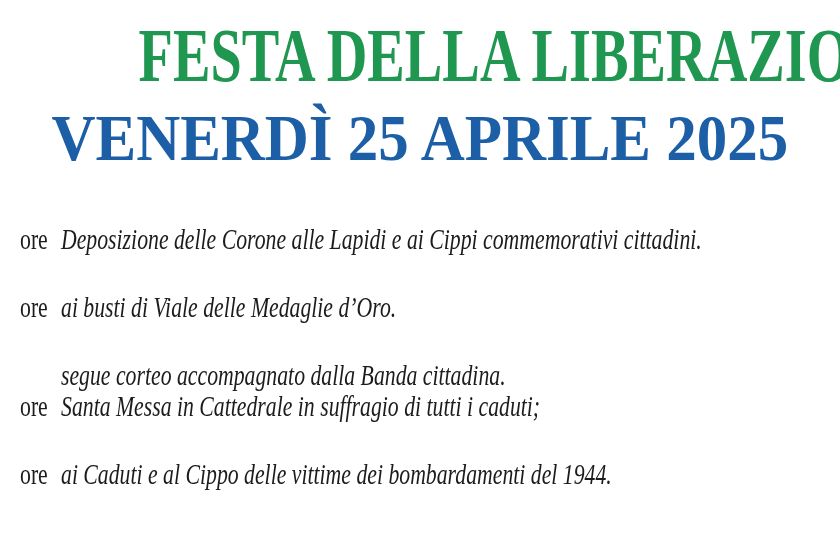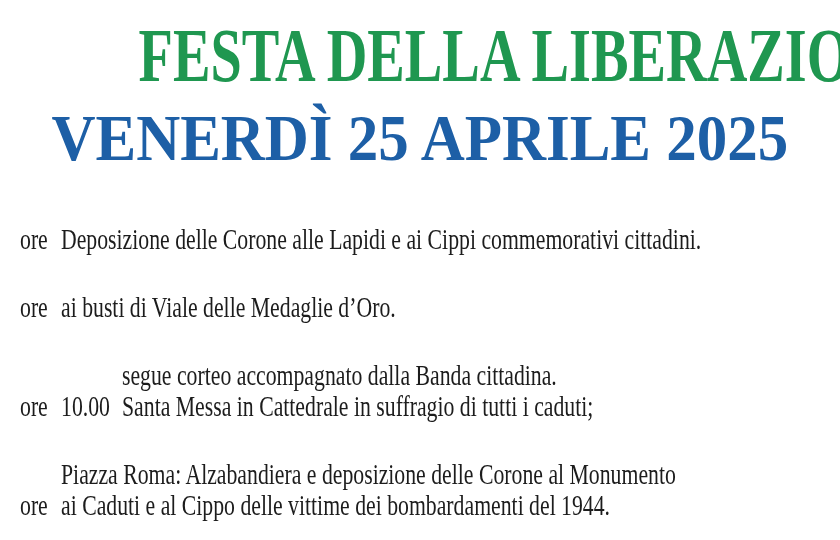--- a/index.html
+++ b/index.html
@@ -52,21 +52,21 @@
   .event:last-child { margin-bottom: 0; }
   .ore-col  { flex: 0 0 41px; width: 41px; }
   .time-col { flex: 0 0 61px; width: 61px; }
   .desc-col { flex: 1 1 auto; min-width: 0; overflow: visible; }
   .cond {
     display: inline-block;
     transform: scaleX(0.75);
     transform-origin: 0 50%;
     white-space: nowrap;
   }
-  .desc-line { display: block; white-space: nowrap; overflow: visible; }
+  .desc-line { display: block; white-space: nowrap; overflow: visible; font-style: italic; }
   .desc-line .cond { display: inline-block; }
 </style>
 </head>
 <body>
 
 <div class="page">
 
   <header class="header">
     <h1 class="title-line1"><span class="squeeze" style="transform: scaleX(0.7404);">FESTA DELLA LIBERAZIONE</span></h1>
     <h2 class="title-line2"><span class="squeeze" style="transform: scaleX(0.9236);">VENERDÌ 25 APRILE 2025</span></h2>
@@ -83,29 +83,27 @@
 
     <div class="event">
       <span class="ore-col"><span class="cond">ore</span></span>
       <div class="desc-col">
         <span class="desc-line"><span class="cond">ai busti di Viale delle Medaglie d’Oro.</span></span>
       </div>
     </div>
 
     <div class="event">
       <span class="ore-col"><span class="cond">ore</span></span>
-      <span class="time-col"><span class="cond">10.00</span></span>
       <div class="desc-col">
         <span class="desc-line"><span class="cond">segue corteo accompagnato dalla Banda cittadina.</span></span>
         <span class="desc-line"><span class="cond">Santa Messa in Cattedrale in suffragio di tutti i caduti;</span></span>
       </div>
     </div>
 
     <div class="event">
       <span class="ore-col"><span class="cond">ore</span></span>
       <div class="desc-col">
-        <span class="desc-line"><span class="cond">Piazza Roma: Alzabandiera e deposizione delle Corone al Monumento</span></span>
         <span class="desc-line"><span class="cond">ai Caduti e al Cippo delle vittime dei bombardamenti del 1944.</span></span>
       </div>
     </div>
 
   </main>
 </div>
 
 </body></html>

